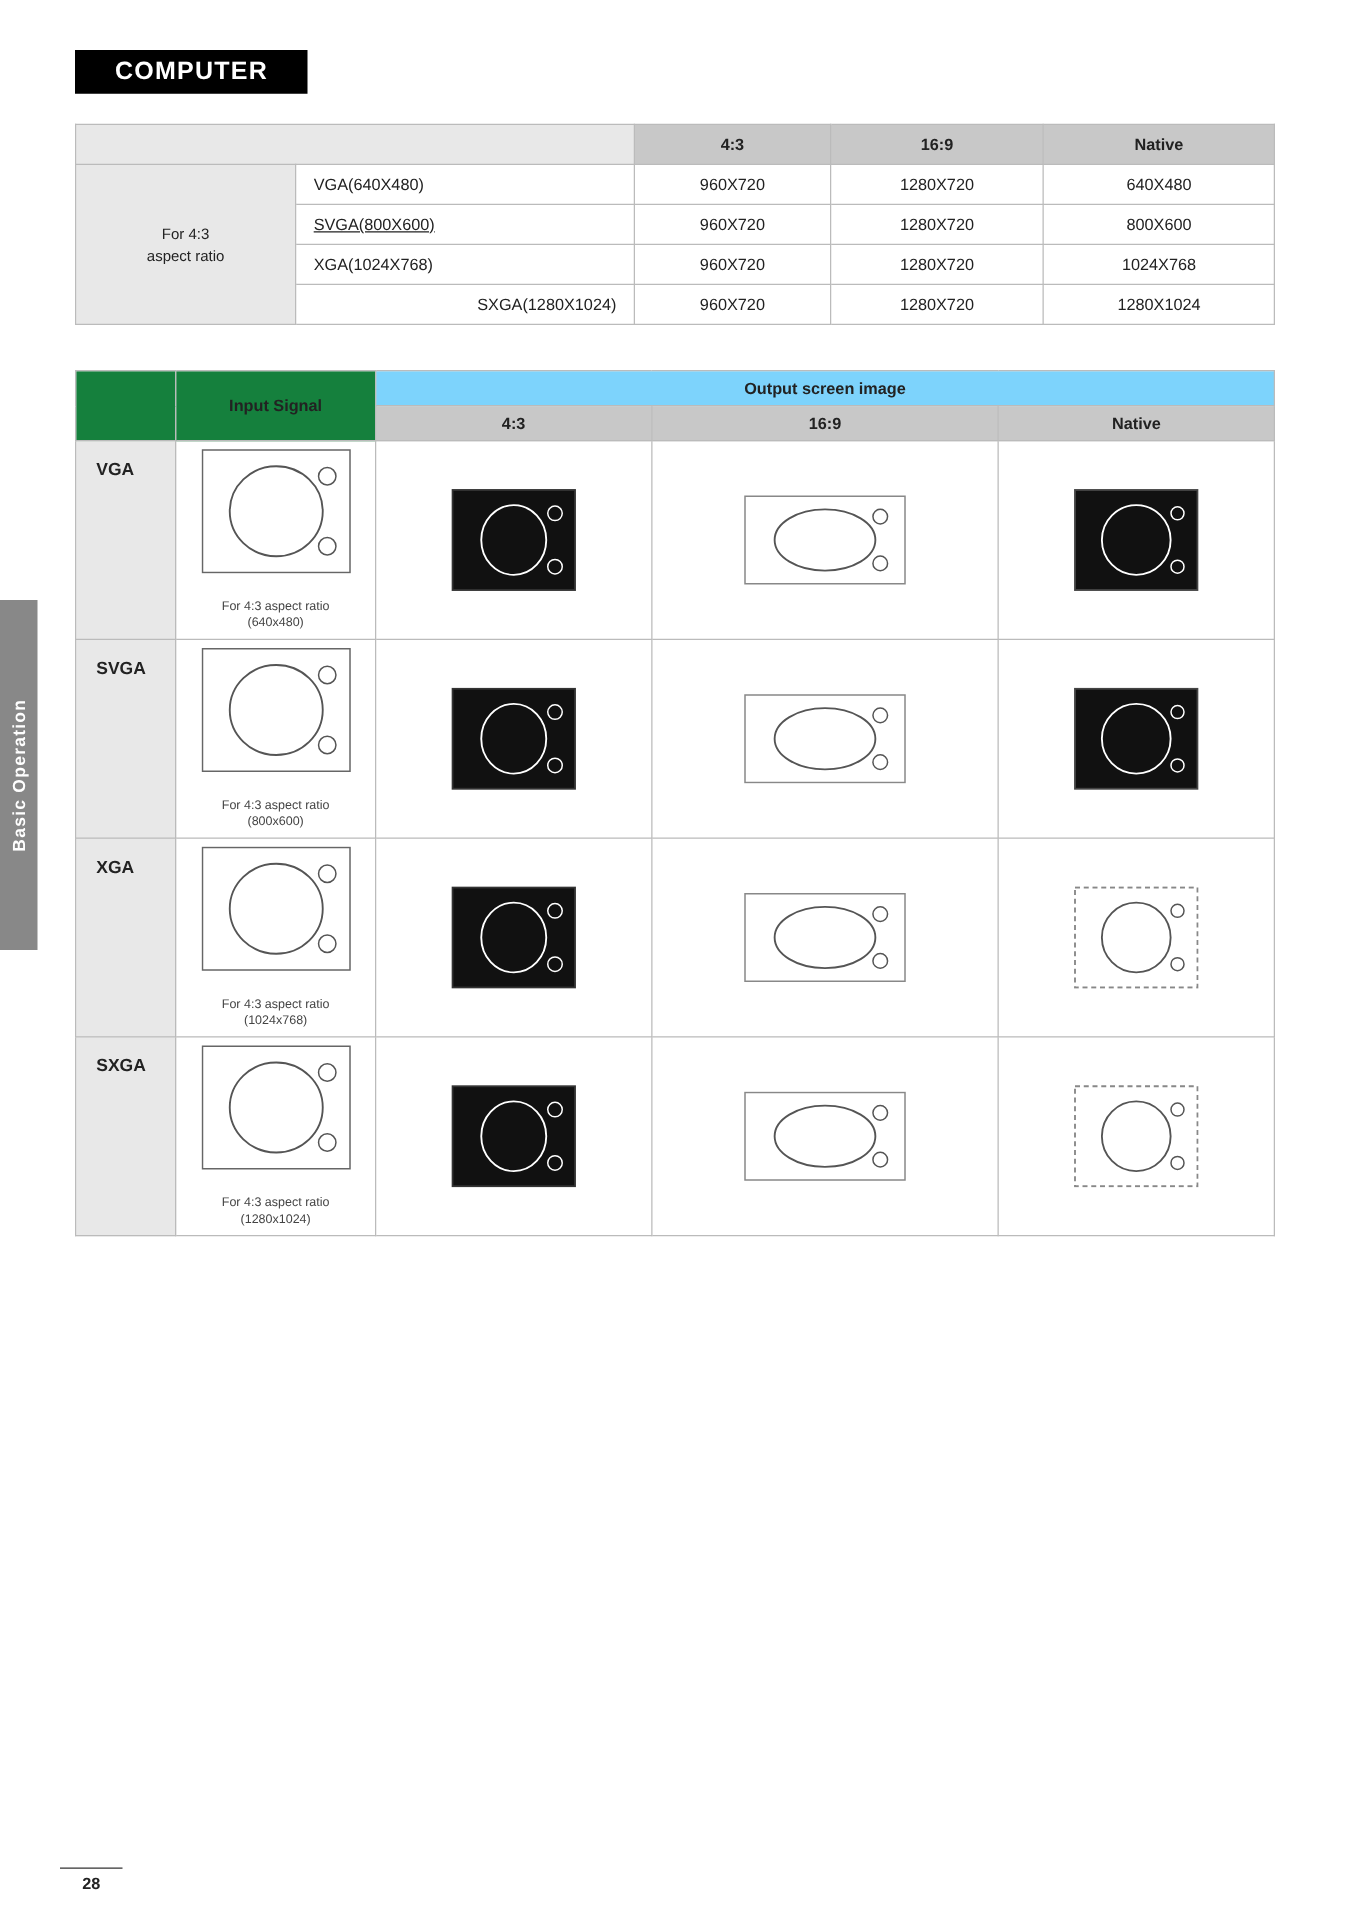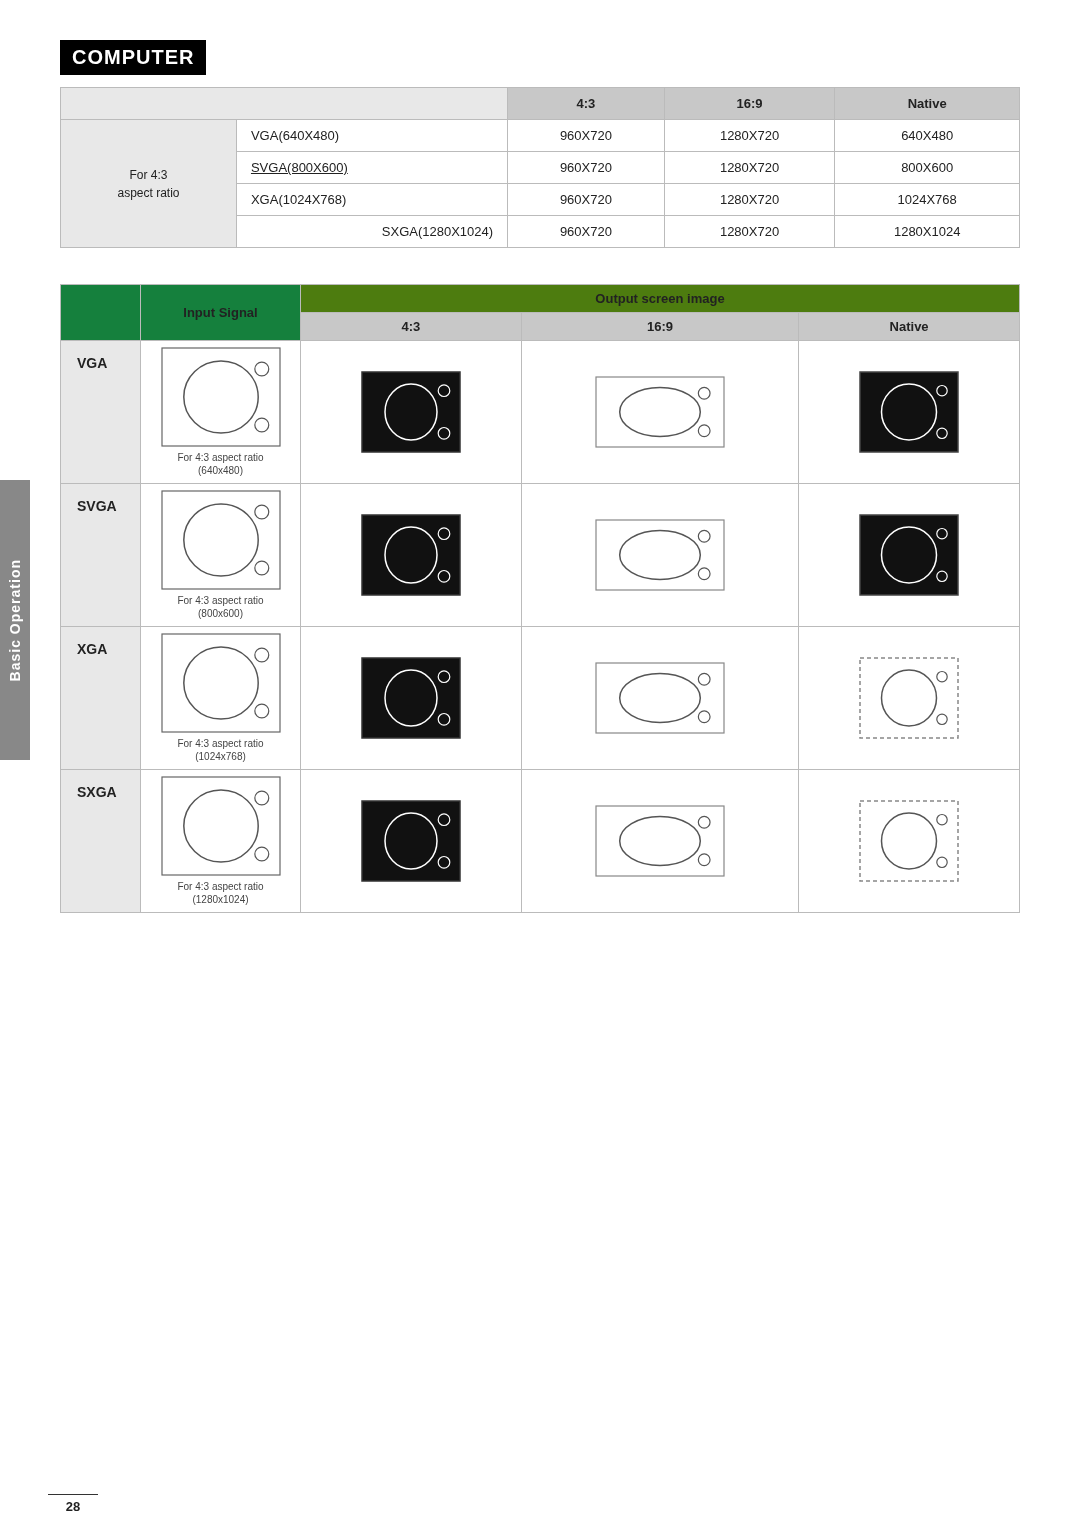--- a/index.html
+++ b/index.html
@@ -51,23 +51,23 @@
       width: 50px;
       text-align: center;
     }
 
     
     .computer-heading {
       background: #000;
       color: #fff;
       font-size: 20px;
       font-weight: bold;
-      padding: 6px 12px;
+      padding: 6px 32px;
       display: inline-block;
-      margin-bottom: 12px;
+      margin-bottom: 24px;
       letter-spacing: 1px;
     }
 
     
     .table-section {
       margin-bottom: 36px;
     }
 
     table.resolution-table {
       width: 100%;
@@ -101,21 +101,21 @@
     }
 
     table.screen-table th, table.screen-table td {
       border: 1px solid #bbb;
       padding: 6px 8px;
       text-align: center;
       vertical-align: middle;
     }
 
     table.screen-table .header-top {
-      background: #4d7c0f;
+      background: #7dd3fc;
       font-weight: bold;
       font-size: 13px;
       text-align: center;
     }
 
     table.screen-table .header-sub {
       background: #c8c8c8;
       font-weight: bold;
       font-size: 13px;
     }
@@ -144,21 +144,21 @@
     }
 
     .screen-img svg {
       display: block;
     }
 
     .screen-img .caption {
       font-size: 10px;
       color: #444;
       text-align: center;
-      margin-top: 4px;
+      margin-top: 20px;
       line-height: 1.3;
     }
 
     .input-signal-header {
       background: #15803d;
       font-weight: bold;
       font-size: 13px;
       vertical-align: middle;
     }
   </style>

